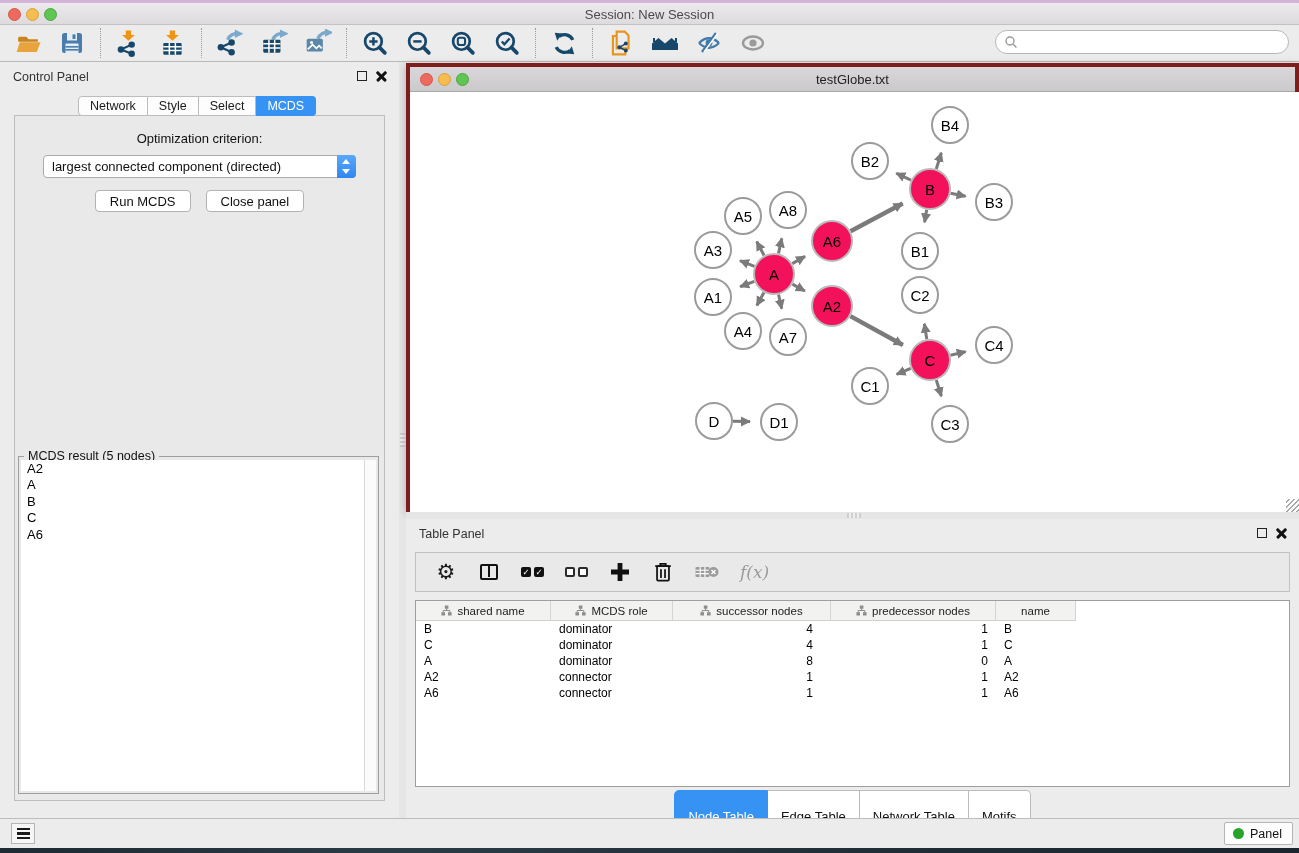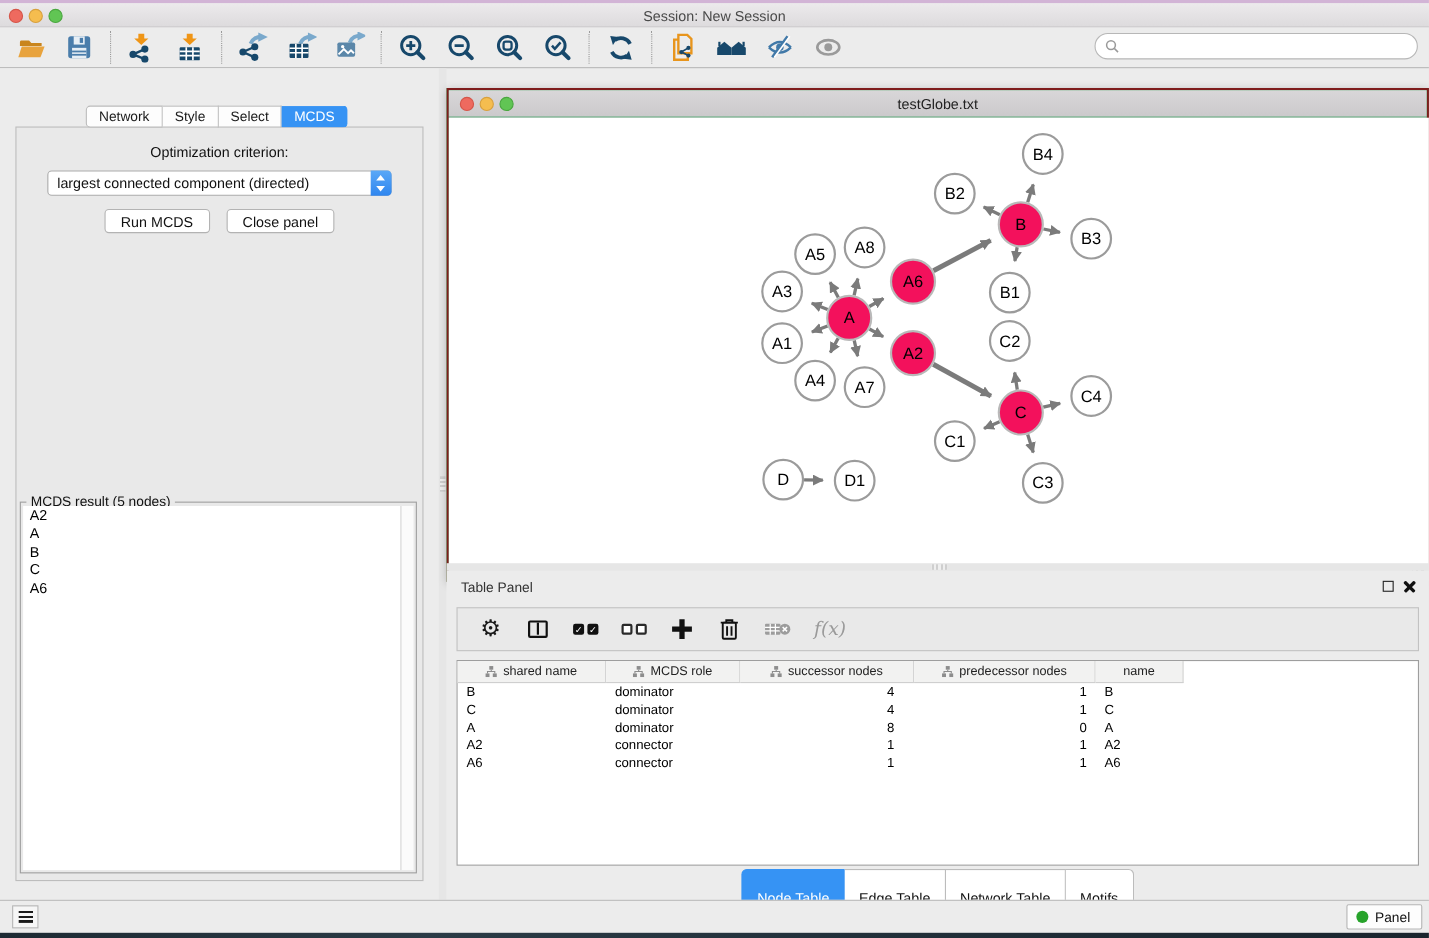--- a/index.html
+++ b/index.html
@@ -68,21 +68,21 @@
   
   .v-splitter { position:absolute; left:399px; top:62px; width:7px; height:756px; background:#e6e6e6; }
   .v-grip { position:absolute; left:1px; top:371px; width:5px; height:14px;
     background:repeating-linear-gradient(#cfcfcf 0 2px,#efefef 2px 4px); }
   .h-splitter { position:absolute; left:406px; top:512px; width:893px; height:7px; background:#e6e6e6; }
   .h-grip { position:absolute; left:441px; top:1px; width:14px; height:5px;
     background:repeating-linear-gradient(90deg,#cfcfcf 0 2px,#efefef 2px 4px); }
 
   
   .net-window { position:absolute; left:406px; top:63px; width:893px; height:449px;
-    border:2px solid #7f1d1d; background:#22c55e; box-shadow:0 2px 8px rgba(0,0,0,0.25);margin-top:17px; }
+    border:4px solid #7f1d1d; background:#15803d; box-shadow:0 2px 8px rgba(0,0,0,0.25); }
   .net-titlebar { position:relative; height:25px; background:linear-gradient(#d9d7d9,#cbc9cb); border-bottom:1px solid #a9a9a9; }
   .net-titlebar .tl { top:6px; }
   .net-titlebar .tl.red{left:10px;} .net-titlebar .tl.yellow{left:28px;} .net-titlebar .tl.green{left:46px;}
   .net-title { position:absolute; left:0; right:0; top:5px; text-align:center; font-size:13px; color:#222; }
   .net-canvas { position:relative; width:891px; height:422px; background:#fff; }
   .net-canvas svg.edges { position:absolute; left:0; top:0; }
   .gnode { position:absolute; border-radius:50%; background:#fff; border:2px solid #9b9b9b;
     display:flex; align-items:center; justify-content:center; font-size:15px; color:#000; }
   .gnode.mcds { background:#f3115c; border:2.5px solid #b9b9b9; }
   .resize-grip { position:absolute; right:2px; bottom:2px; width:13px; height:13px;
@@ -308,20 +308,27 @@
   <div class="searchbox">
     <svg width="14" height="14" viewBox="0 0 14 14">
       <circle cx="6" cy="6" r="4" fill="none" stroke="#9a9a9a" stroke-width="1.4"></circle>
       <path d="M9 9l3.4 3.4" stroke="#9a9a9a" stroke-width="1.4"></path>
     </svg>
     <input type="text" value="" style="">
   </div>
 </div>
 
 <div class="control-panel">
+  <div class="cp-header">
+    <div class="panel-title">Control Panel</div>
+    <div class="panel-icons">
+      <div class="float-ico"></div>
+      <div class="close-ico"></div>
+    </div>
+  </div>
   <div class="cp-tabs">
     <div class="cp-tab">Network</div>
     <div class="cp-tab">Style</div>
     <div class="cp-tab">Select</div>
     <div class="cp-tab active">MCDS</div>
   </div>
   <div class="cp-content">
     <div class="opt-label">Optimization criterion:</div>
     <div class="selectbox">
       <div class="sel-text">largest connected component (directed)</div>

